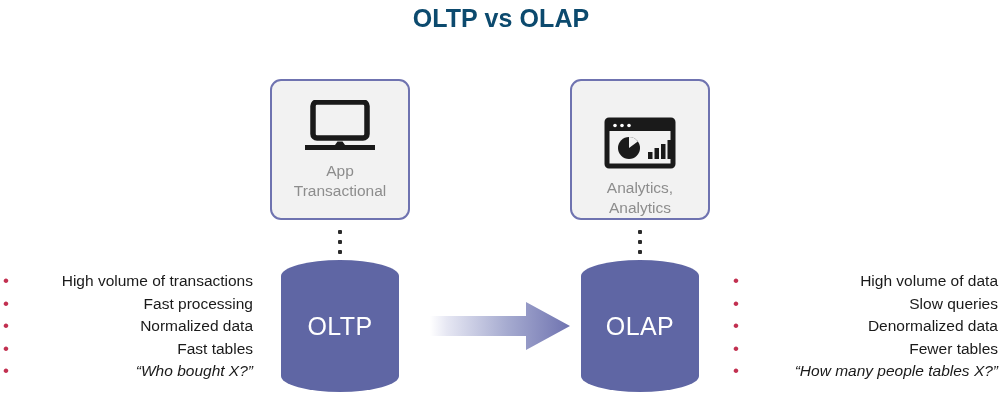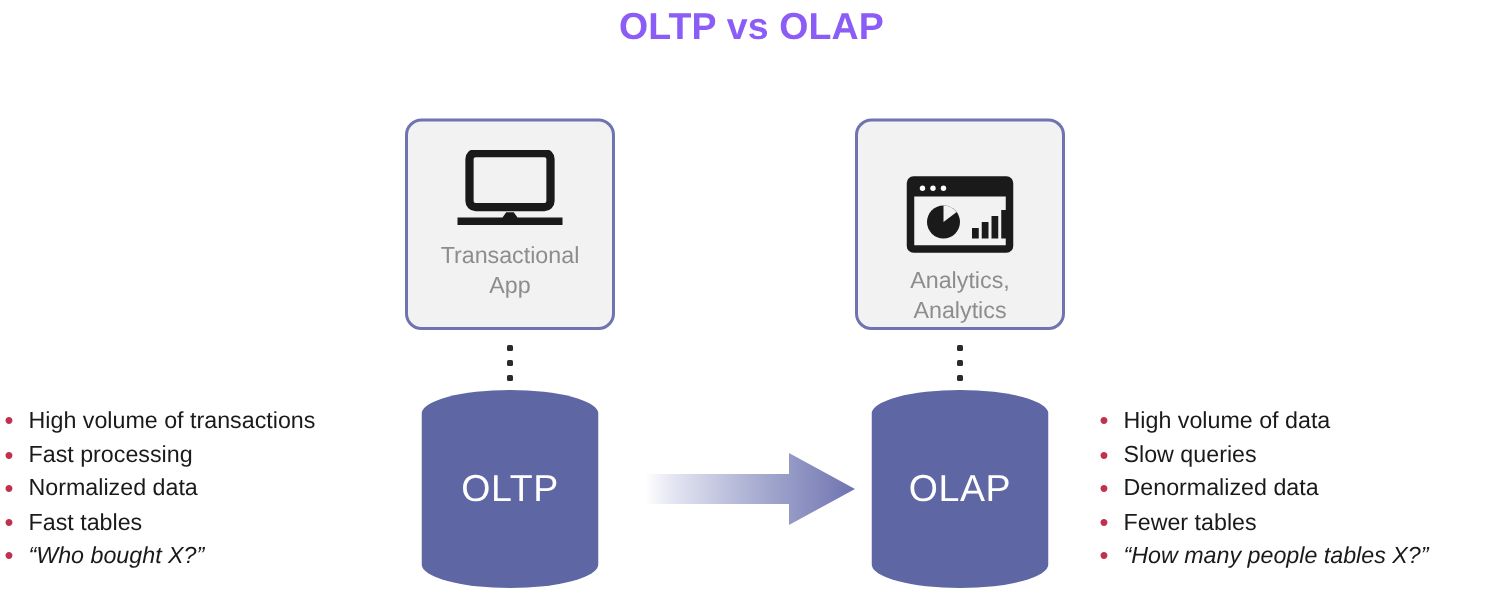--- a/index.html
+++ b/index.html
@@ -18,21 +18,21 @@
 
   
   .title {
     position: absolute;
     top: 4px;
     left: 0;
     width: 1002px;
     text-align: center;
     font-size: 25px;
     font-weight: bold;
-    color: #8b5cf6;
+    color: #0c4a6e;
     letter-spacing: 0.1px;
   }
 
   
   .card {
     position: absolute;
     width: 140px;
     height: 141px;
     box-sizing: border-box;
     border: 2px solid #6f73b0;
@@ -128,40 +128,40 @@
     white-space: nowrap;
   }
   .bullet-mark {
     color: #c23050;
     font-size: 17px;
     line-height: 22.5px;
     width: 16px;
     flex: 0 0 16px;
     text-align: left;
   }
-  .bullet-text { flex: 1 1 auto; }
+  .bullet-text { flex: 1 1 auto; text-align: right; }
   .bullet-row.italic .bullet-text {
     font-style: italic;
   }
 </style>
 </head>
 <body>
 
 <div class="title">OLTP vs OLAP</div>
 
 <div class="card card-left">
   <div class="card-icon">
     <svg width="74" height="52" viewBox="0 0 74 52" aria-hidden="true">
       <rect x="10" y="2" width="54" height="36" rx="4" ry="4" fill="none" stroke="#1a1a1a" stroke-width="5.5"></rect>
       <path d="M2 45 H32 L34.5 41.5 H39.5 L42 45 H72 V50 H2 Z" fill="#1a1a1a"></path>
     </svg>
   </div>
   <div class="card-label">
+    <div>App</div>
     <div>Transactional</div>
-    <div>App</div>
   </div>
 </div>
 
 <div class="card card-right">
   <div class="card-icon">
     <svg width="74" height="52" viewBox="0 0 74 52" aria-hidden="true">
       <rect x="4" y="3" width="66" height="46" rx="2" ry="2" fill="none" stroke="#1a1a1a" stroke-width="5"></rect>
       <rect x="4" y="3" width="66" height="11" fill="#1a1a1a"></rect>
       <circle cx="12" cy="8.5" r="1.8" fill="#ffffff"></circle>
       <circle cx="19" cy="8.5" r="1.8" fill="#ffffff"></circle>

